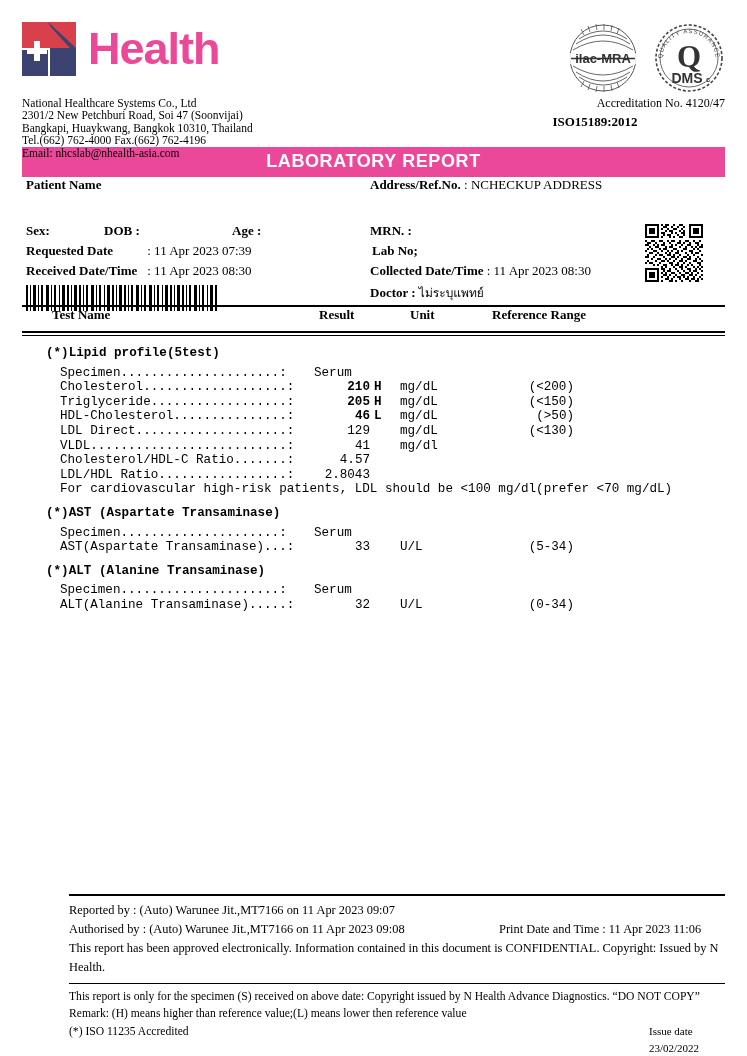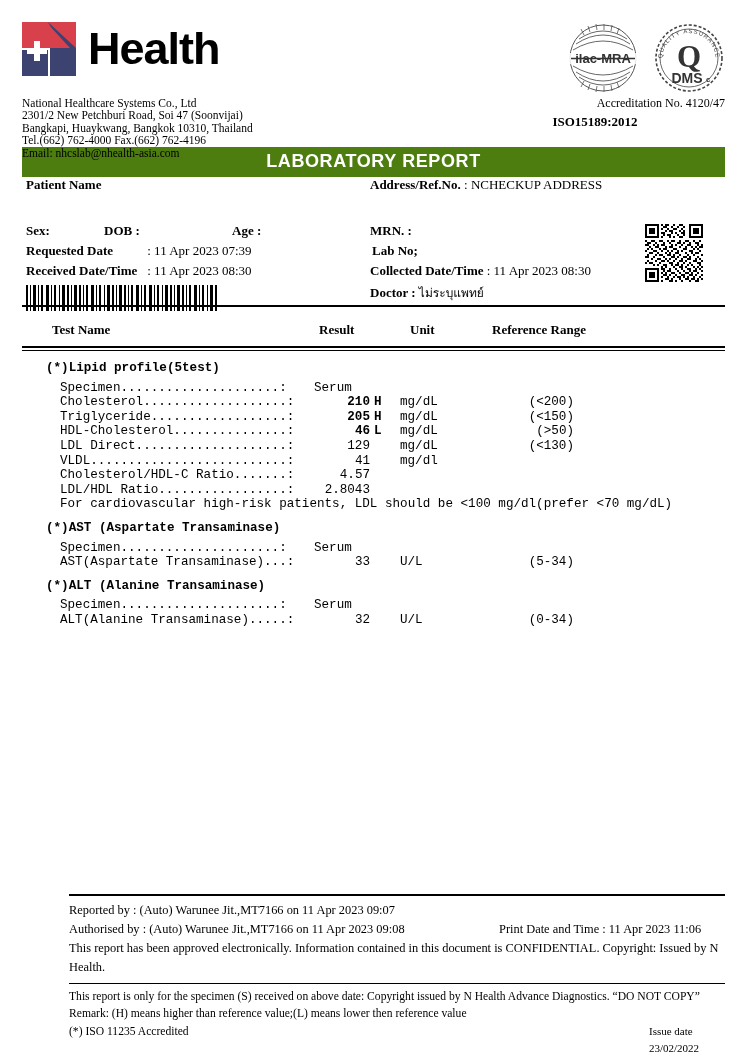--- a/index.html
+++ b/index.html
@@ -75,21 +75,21 @@
   .logo-mark .cross-h {
     position: absolute;
     left: 4.5px; top: 26px;
     width: 20px; height: 6px;
     background: #ffffff;
   }
   .logo-word {
     font-family: "Liberation Sans", sans-serif;
     font-weight: bold;
     font-size: 45px;
-    color: #000000;
+    color: #ec4899;
     letter-spacing: -1px;
     margin-left: 12px;
     line-height: 54px;
   }
   .company {
     position: absolute;
     left: 0;
     top: 97px;
     font-size: 11.5px;
     line-height: 12.4px;
@@ -120,21 +120,21 @@
   .iso-line {
     font-size: 13px;
     font-weight: bold;
     margin-top: 3px;
     text-align: center;
     padding-right: 20px;
   }
 
   
   .title-bar {
-    background: #4d7c0f;
+    background: #ec4899;
     color: #ffffff;
     text-align: center;
     font-family: "Liberation Sans", sans-serif;
     font-weight: bold;
     font-size: 18px;
     letter-spacing: 0.6px;
     padding: 4px 0 5px 0;
     margin-top: 2px;
   }
 
@@ -203,21 +203,21 @@
     border-bottom: 1px solid #000;
     height: 2px;
   }
 
   
   .tbl-head {
     position: relative;
     height: 24px;
     font-size: 13px;
     font-weight: bold;
-    padding-top: 15px;
+    padding-top: 0;
   }
   .th { position: absolute; }
   .th-name { left: 30px; }
   .th-res  { left: 297px; }
   .th-unit { left: 388px; text-align: right; }
   .th-ref  { left: 470px; }
 
   .results {
     font-family: "Liberation Mono", "DejaVu Sans Mono", monospace;
     font-size: 12.6px;

